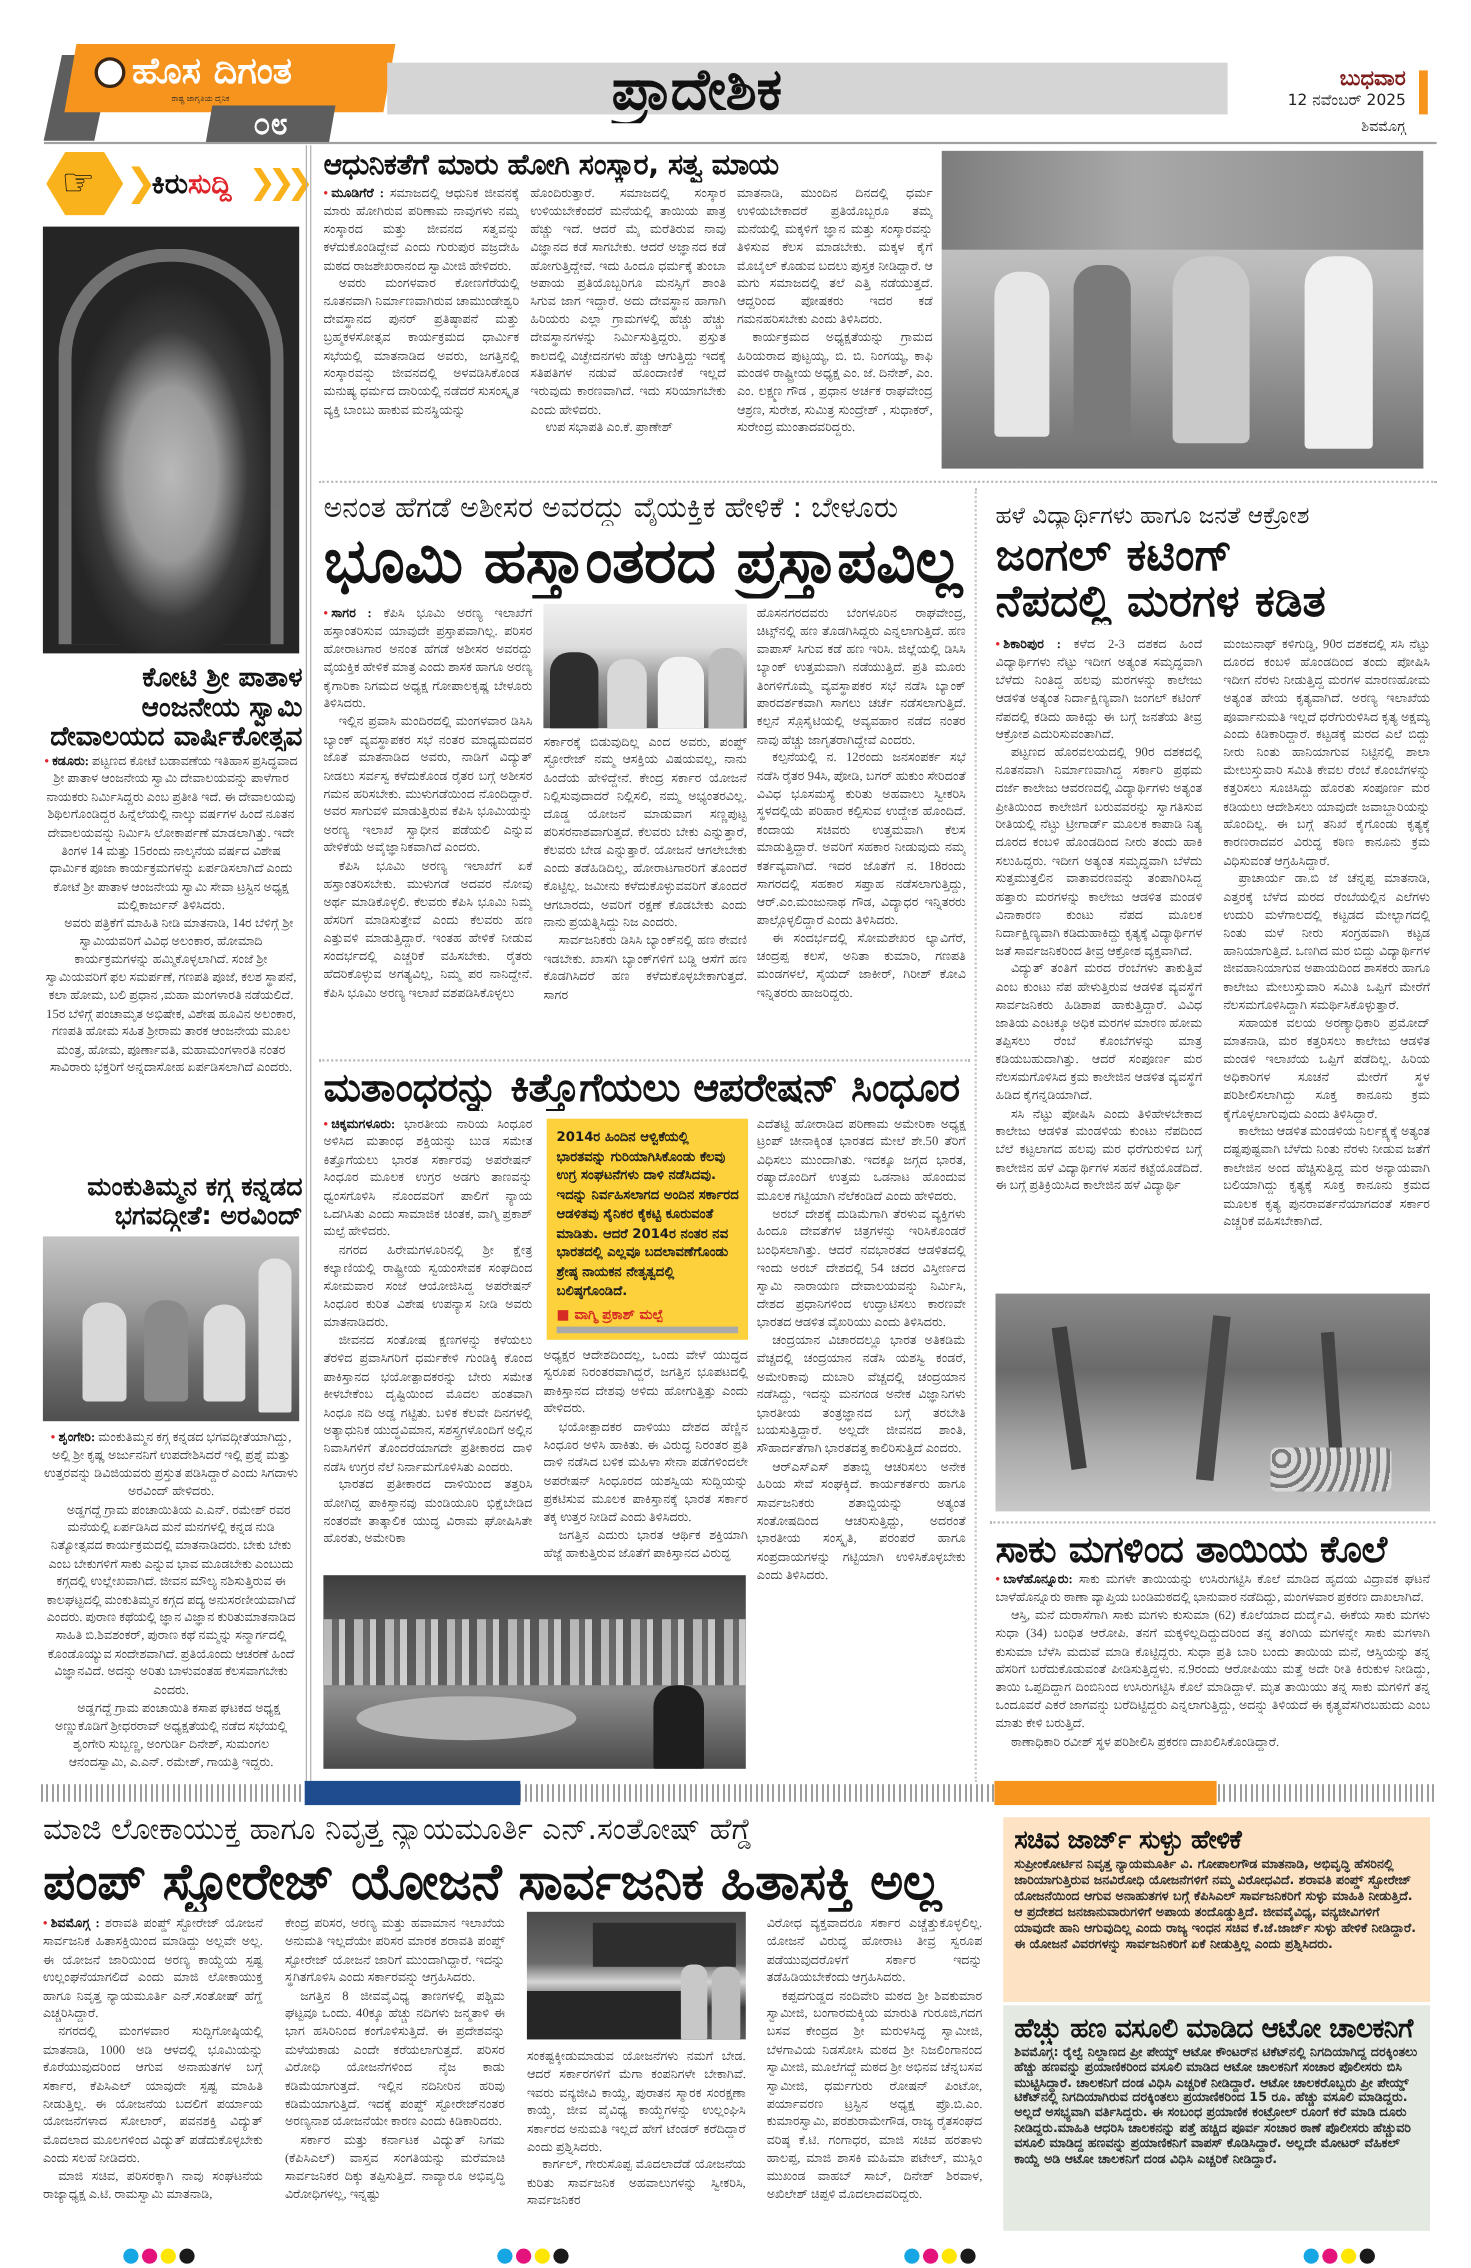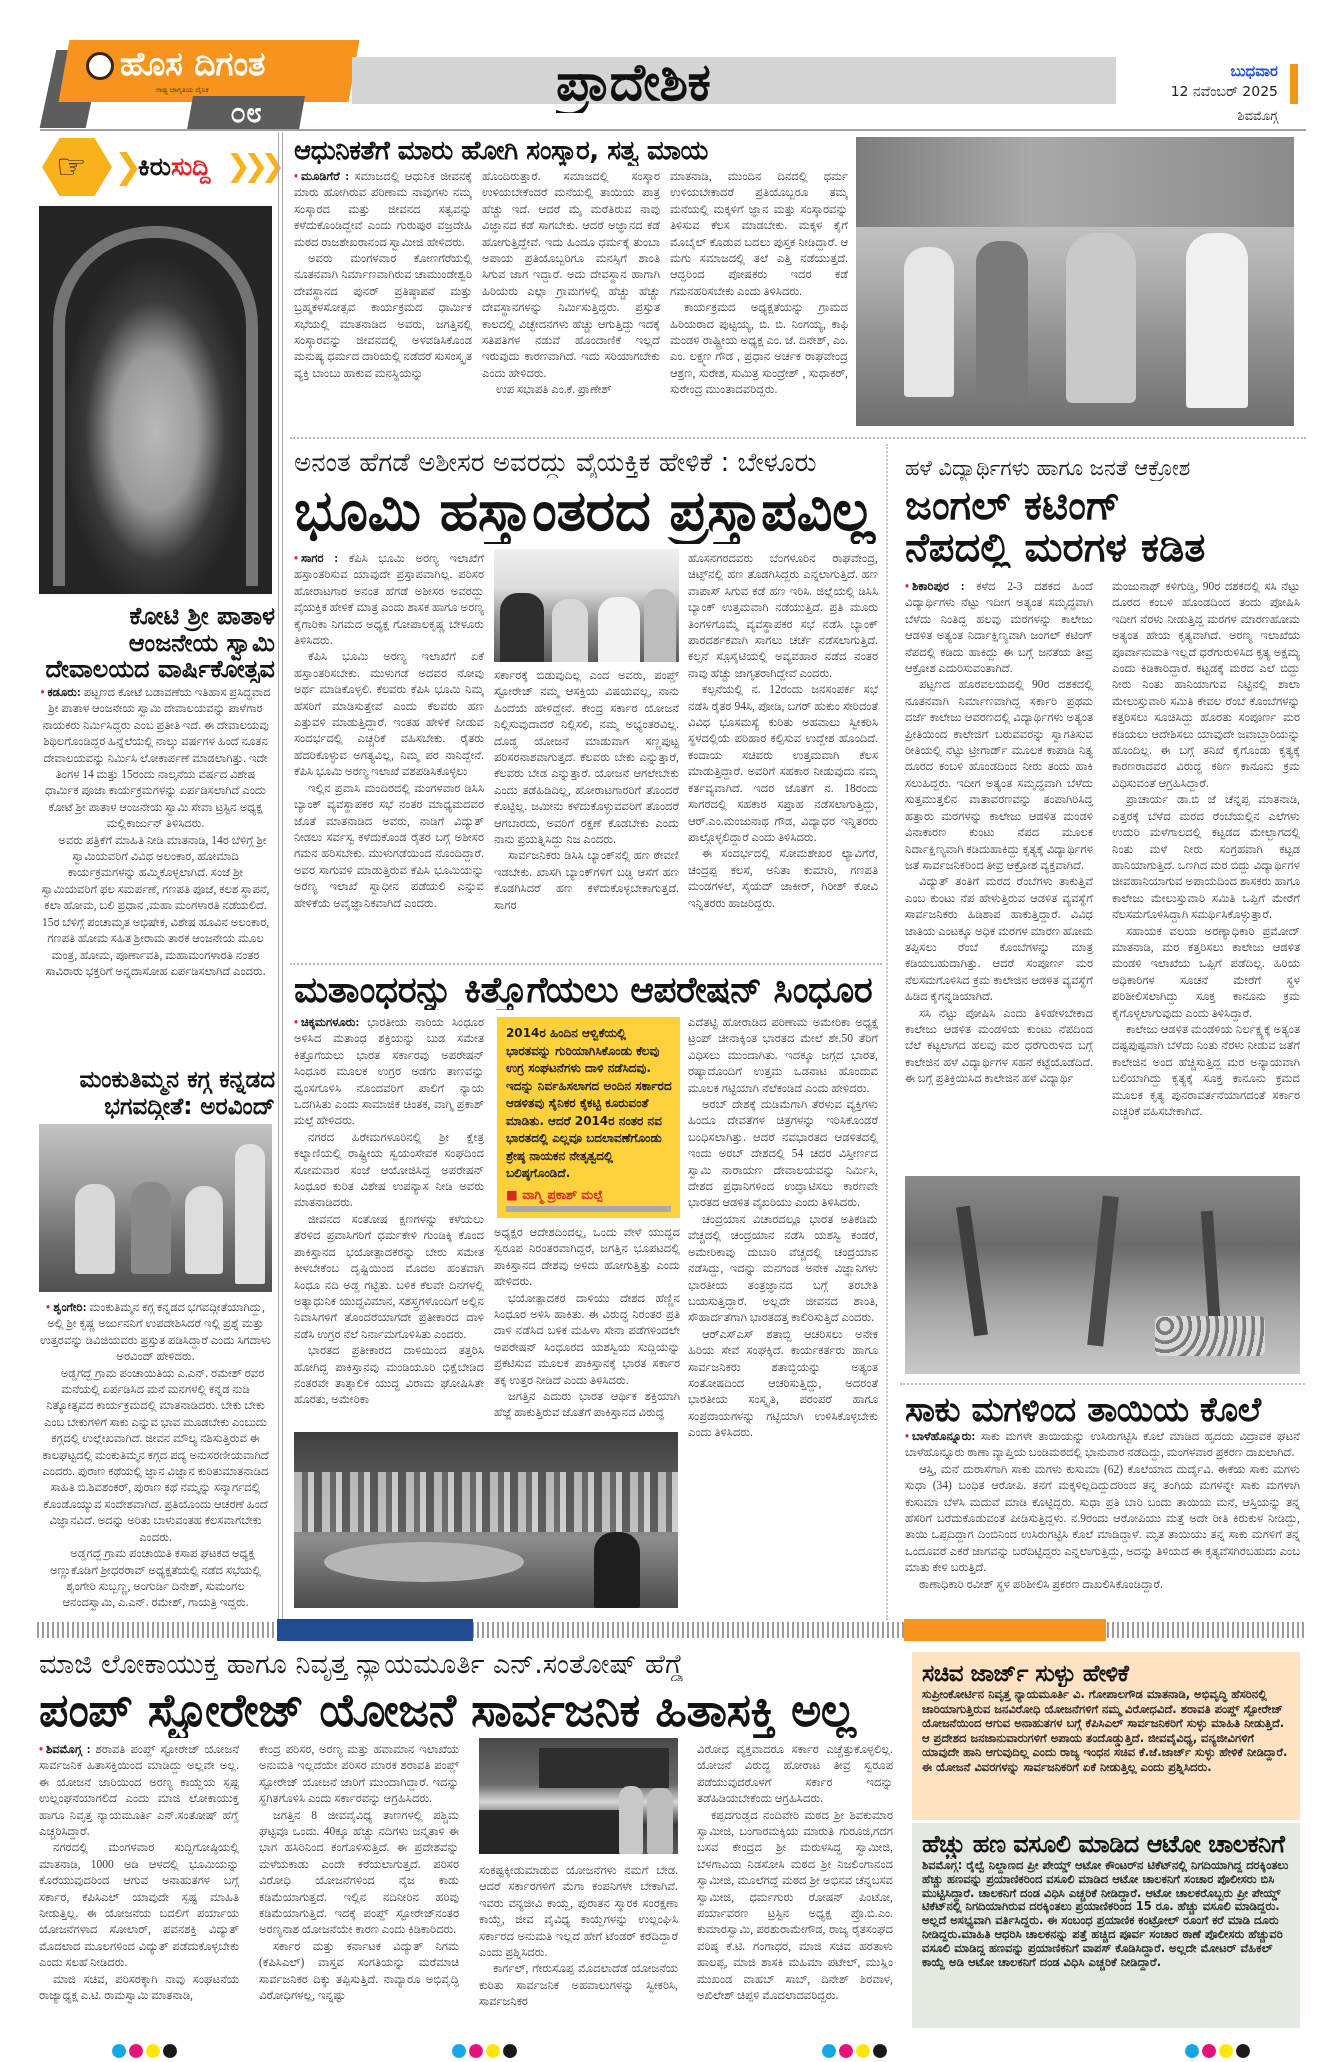--- a/index.html
+++ b/index.html
@@ -32,21 +32,21 @@
   <div class="a" style="left:86px;top:52px;width:28px;height:28px;border-radius:50%;background:#fff;border:3px solid #3a2414"></div>
   <div class="a hl" style="left:120px;top:44px;font-size:33px;color:#ffffff;letter-spacing:0">ಹೊಸ ದಿಗಂತ</div>
   <div class="a" style="left:156px;top:86px;font-size:7px;color:#2b2b2b;white-space:nowrap">ರಾಷ್ಟ್ರ ಜಾಗೃತಿಯ ದೈನಿಕ</div>
   <div class="a" style="left:190px;top:96px;width:112px;height:34px;background:#5d5d5d;transform:skewX(-10deg)"></div>
   <div class="a" style="left:190px;top:96px;width:112px;height:34px;color:#fff;font-size:28px;font-weight:bold;text-align:center;line-height:34px">೦೮</div>
 
   <div class="a" style="left:352px;top:57px;width:764px;height:47px;background:#d5d5d5"></div>
   <div class="a hl" style="left:556px;top:52px;font-size:52px;color:#111">ಪ್ರಾದೇಶಿಕ</div>
 
   <div class="a" style="left:1110px;top:62px;width:168px;text-align:right">
-    <div style="font-size:15px;font-weight:bold;color:#1d4ed8;line-height:19px">ಬುಧವಾರ</div>
+    <div style="font-size:19px;font-weight:bold;color:#7f1d1d;line-height:19px">ಬುಧವಾರ</div>
     <div style="font-size:14px;color:#222;line-height:20px">12 ನವೆಂಬರ್ 2025</div>
     <div style="font-size:13px;color:#222;line-height:22px;margin-top:4px">ಶಿವಮೊಗ್ಗ</div>
   </div>
   <div class="a" style="left:1290px;top:64px;width:8px;height:40px;background:#f7941d"></div>
   <div class="a" style="left:40px;top:129px;width:1266px;height:2px;background:#a0a0a0"></div>
 </div>
 
 <div class="a" style="left:42px;top:138px;width:228px;height:58px">
   <div class="a" style="left:0;top:0;width:70px;height:58px;background:#f9b21b;clip-path:polygon(25% 0,75% 0,100% 50%,75% 100%,25% 100%,0 50%)"></div>
   <div class="a" style="left:14px;top:6px;font-size:34px;line-height:44px;color:#111">☞</div>
@@ -109,22 +109,22 @@
   <div style="position:absolute;left:210px;top:96px;width:70px;height:170px;background:#c9c9c9;border-radius:30px 30px 6px 6px"></div>
   <div style="position:absolute;left:330px;top:96px;width:62px;height:175px;background:#f0f0f0;border-radius:26px 26px 4px 4px"></div>
 </div>
 
 <div class="a dots" style="left:290px;top:437px;width:1016px"></div>
 
 <div class="a kick" style="left:294px;top:446px;width:586px;font-size:26px;line-height:32px">ಅನಂತ ಹೆಗಡೆ ಅಶೀಸರ ಅವರದ್ದು ವೈಯಕ್ತಿಕ ಹೇಳಿಕೆ : ಬೇಳೂರು</div>
 <div class="a hl" style="left:294px;top:478px;width:588px;font-size:56px;line-height:66px">ಭೂಮಿ ಹಸ್ತಾಂತರದ ಪ್ರಸ್ತಾಪವಿಲ್ಲ</div>
 <div class="a txt" style="left:294px;top:550px;width:190px;height:412px">
   <p class="c"><span class="bul">•</span><span class="dl">ಸಾಗರ :</span> <span>ಕೆಪಿಸಿ ಭೂಮಿ ಅರಣ್ಯ ಇಲಾಖೆಗೆ ಹಸ್ತಾಂತರಿಸುವ ಯಾವುದೇ ಪ್ರಸ್ತಾಪವಾಗಿಲ್ಲ. ಪರಿಸರ ಹೋರಾಟಗಾರ ಅನಂತ ಹೆಗಡೆ ಅಶೀಸರ ಅವರದ್ದು ವೈಯಕ್ತಿಕ ಹೇಳಿಕೆ ಮಾತ್ರ ಎಂದು ಶಾಸಕ ಹಾಗೂ ಅರಣ್ಯ ಕೈಗಾರಿಕಾ ನಿಗಮದ ಅಧ್ಯಕ್ಷ ಗೋಪಾಲಕೃಷ್ಣ ಬೇಳೂರು ತಿಳಿಸಿದರು.</span></p>
+  <p>ಇಲ್ಲಿನ ಪ್ರವಾಸಿ ಮಂದಿರದಲ್ಲಿ ಮಂಗಳವಾರ ಡಿಸಿಸಿ ಬ್ಯಾಂಕ್ ವ್ಯವಸ್ಥಾಪಕರ ಸಭೆ ನಂತರ ಮಾಧ್ಯಮದವರ ಜೊತೆ ಮಾತನಾಡಿದ ಅವರು, ನಾಡಿಗೆ ವಿದ್ಯುತ್ ನೀಡಲು ಸರ್ವಸ್ವ ಕಳೆದುಕೊಂಡ ರೈತರ ಬಗ್ಗೆ ಅಶೀಸರ ಗಮನ ಹರಿಸಬೇಕು. ಮುಳುಗಡೆಯಿಂದ ನೊಂದಿದ್ದಾರೆ. ಅವರ ಸಾಗುವಳಿ ಮಾಡುತ್ತಿರುವ ಕೆಪಿಸಿ ಭೂಮಿಯನ್ನು ಅರಣ್ಯ ಇಲಾಖೆ ಸ್ವಾಧೀನ ಪಡೆಯಲಿ ಎನ್ನುವ ಹೇಳಿಕೆಯೆ ಅವೈಜ್ಞಾನಿಕವಾಗಿದೆ ಎಂದರು.</p>
   <p>ಕೆಪಿಸಿ ಭೂಮಿ ಅರಣ್ಯ ಇಲಾಖೆಗೆ ಏಕೆ ಹಸ್ತಾಂತರಿಸಬೇಕು. ಮುಳುಗಡೆ ಅದವರ ನೋವು ಅರ್ಥ ಮಾಡಿಕೊಳ್ಳಲಿ. ಕೆಲವರು ಕೆಪಿಸಿ ಭೂಮಿ ನಿಮ್ಮ ಹೆಸರಿಗೆ ಮಾಡಿಸುತ್ತೇವೆ ಎಂದು ಕೆಲವರು ಹಣ ಎತ್ತುವಳಿ ಮಾಡುತ್ತಿದ್ದಾರೆ. ಇಂತಹ ಹೇಳಿಕೆ ನೀಡುವ ಸಂದರ್ಭದಲ್ಲಿ ಎಚ್ಚರಿಕೆ ವಹಿಸಬೇಕು. ರೈತರು ಹೆದರಿಕೊಳ್ಳುವ ಅಗತ್ಯವಿಲ್ಲ, ನಿಮ್ಮ ಪರ ನಾನಿದ್ದೇನೆ. ಕೆಪಿಸಿ ಭೂಮಿ ಅರಣ್ಯ ಇಲಾಖೆ ವಶಪಡಿಸಿಕೊಳ್ಳಲು</p>
-  <p>ಇಲ್ಲಿನ ಪ್ರವಾಸಿ ಮಂದಿರದಲ್ಲಿ ಮಂಗಳವಾರ ಡಿಸಿಸಿ ಬ್ಯಾಂಕ್ ವ್ಯವಸ್ಥಾಪಕರ ಸಭೆ ನಂತರ ಮಾಧ್ಯಮದವರ ಜೊತೆ ಮಾತನಾಡಿದ ಅವರು, ನಾಡಿಗೆ ವಿದ್ಯುತ್ ನೀಡಲು ಸರ್ವಸ್ವ ಕಳೆದುಕೊಂಡ ರೈತರ ಬಗ್ಗೆ ಅಶೀಸರ ಗಮನ ಹರಿಸಬೇಕು. ಮುಳುಗಡೆಯಿಂದ ನೊಂದಿದ್ದಾರೆ. ಅವರ ಸಾಗುವಳಿ ಮಾಡುತ್ತಿರುವ ಕೆಪಿಸಿ ಭೂಮಿಯನ್ನು ಅರಣ್ಯ ಇಲಾಖೆ ಸ್ವಾಧೀನ ಪಡೆಯಲಿ ಎನ್ನುವ ಹೇಳಿಕೆಯೆ ಅವೈಜ್ಞಾನಿಕವಾಗಿದೆ ಎಂದರು.</p>
 </div>
 <div class="a photo" style="left:494px;top:549px;width:185px;height:113px;background:linear-gradient(180deg,#efefef 0,#dcdcdc 35%,#9a9a9a 60%,#5a5a5a 100%)">
   <div style="position:absolute;left:6px;top:44px;width:44px;height:70px;background:#2e2e2e;border-radius:18px 18px 2px 2px"></div>
   <div style="position:absolute;left:58px;top:50px;width:36px;height:64px;background:#d8d8d8;border-radius:16px 16px 2px 2px"></div>
   <div style="position:absolute;left:104px;top:48px;width:42px;height:66px;background:#f2f2f2;border-radius:18px 18px 2px 2px"></div>
   <div style="position:absolute;left:150px;top:40px;width:32px;height:74px;background:#bdbdbd;border-radius:14px 14px 2px 2px"></div>
 </div>
 <div class="a txt" style="left:494px;top:667px;width:185px;height:295px">
   <p class="c">ಸರ್ಕಾರಕ್ಕೆ ಬಿಡುವುದಿಲ್ಲ ಎಂದ ಅವರು, ಪಂಪ್ಡ್ ಸ್ಟೋರೇಜ್ ನಮ್ಮ ಆಸಕ್ತಿಯ ವಿಷಯವಲ್ಲ, ನಾನು ಹಿಂದೆಯೆ ಹೇಳಿದ್ದೇನೆ. ಕೇಂದ್ರ ಸರ್ಕಾರ ಯೋಜನೆ ನಿಲ್ಲಿಸುವುದಾದರೆ ನಿಲ್ಲಿಸಲಿ, ನಮ್ಮ ಅಭ್ಯಂತರವಿಲ್ಲ. ದೊಡ್ಡ ಯೋಜನೆ ಮಾಡುವಾಗ ಸಣ್ಣಪುಟ್ಟ ಪರಿಸರನಾಶವಾಗುತ್ತದೆ. ಕೆಲವರು ಬೇಕು ಎನ್ನುತ್ತಾರೆ, ಕೆಲವರು ಬೇಡ ಎನ್ನುತ್ತಾರೆ. ಯೋಜನೆ ಆಗಲೇಬೇಕು ಎಂದು ತಡೆಹಿಡಿದಿಲ್ಲ, ಹೋರಾಟಗಾರರಿಗೆ ತೊಂದರೆ ಕೊಟ್ಟಿಲ್ಲ. ಜಮೀನು ಕಳೆದುಕೊಳ್ಳುವವರಿಗೆ ತೊಂದರೆ ಆಗಬಾರದು, ಅವರಿಗೆ ರಕ್ಷಣೆ ಕೊಡಬೇಕು ಎಂದು ನಾನು ಪ್ರಯತ್ನಿಸಿದ್ದು ನಿಜ ಎಂದರು.</p>
   <p>ಸಾರ್ವಜನಿಕರು ಡಿಸಿಸಿ ಬ್ಯಾಂಕ್‌ನಲ್ಲಿ ಹಣ ಠೇವಣಿ ಇಡಬೇಕು. ಖಾಸಗಿ ಬ್ಯಾಂಕ್‌ಗಳಿಗೆ ಬಡ್ಡಿ ಆಸೆಗೆ ಹಣ ಕೊಡಗಿಸಿದರೆ ಹಣ ಕಳೆದುಕೊಳ್ಳಬೇಕಾಗುತ್ತದೆ. ಸಾಗರ</p>

